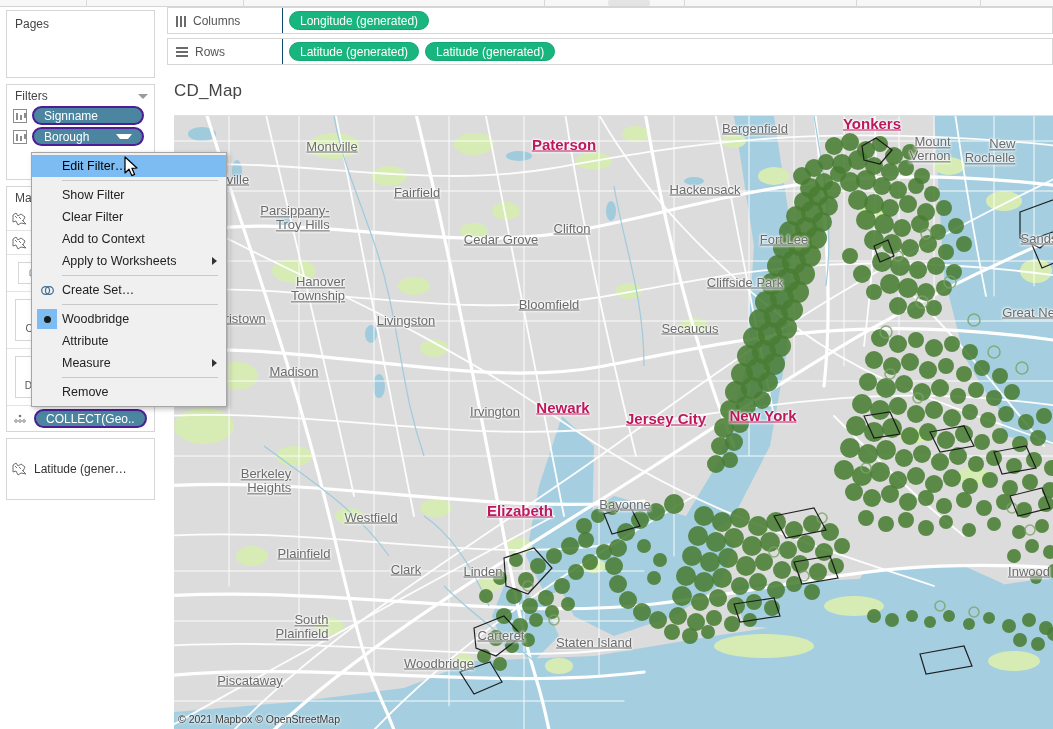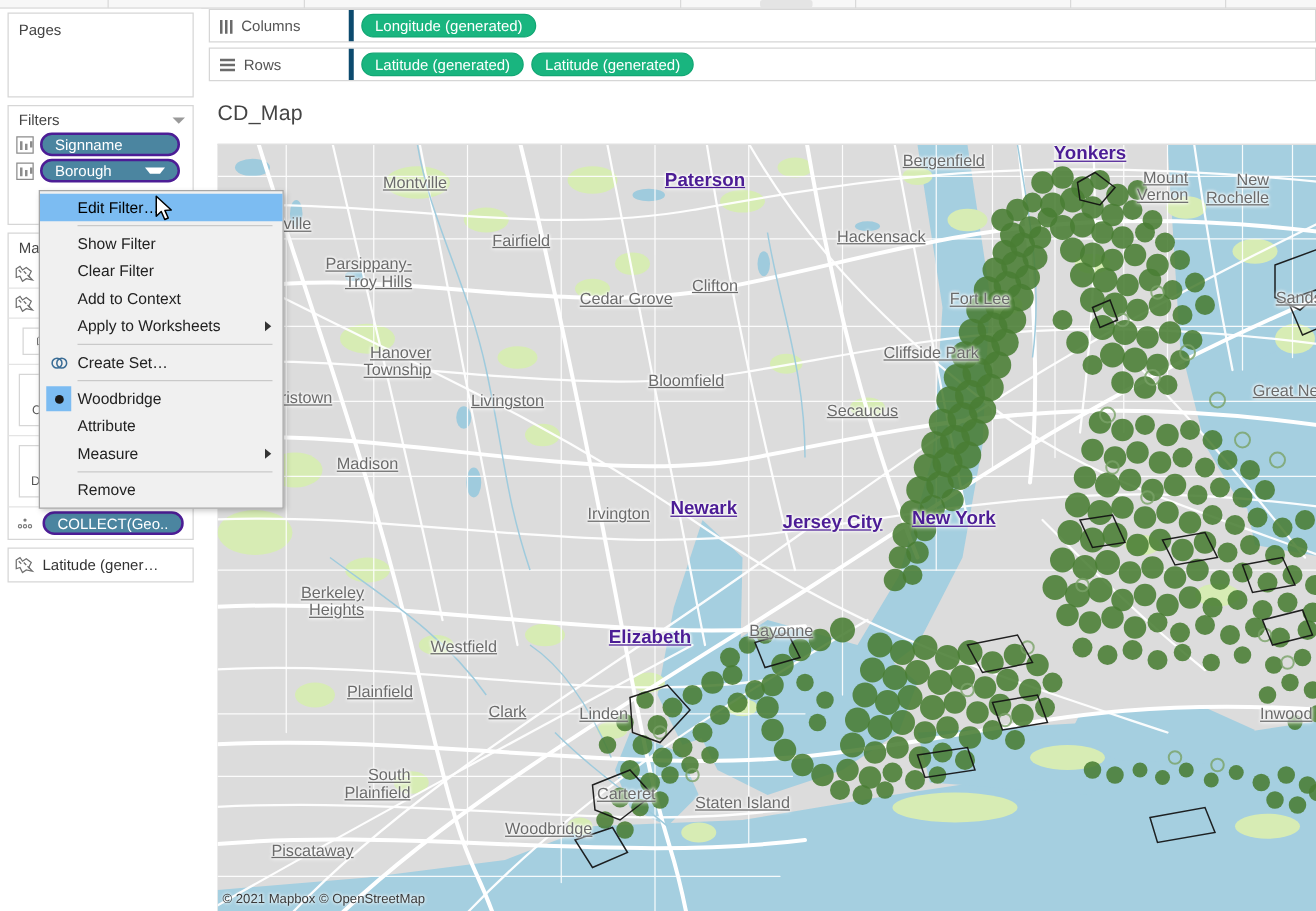--- a/index.html
+++ b/index.html
@@ -89,35 +89,35 @@
     display: flex; flex-direction: column; align-items: center; justify-content: center;
     font-size: 10px; color: #555;
   }
   .prop-label { margin-top:2px; font-size: 10px; color:#555; }
 
   .mark-shelf {
     display: flex; align-items: center; padding: 3px 5px;
   }
 
   
-  .lat-card { display:flex; align-items:center; padding: 6px 5px; }
+  .lat-card { display:flex; align-items:center; padding: 23px 5px; }
   .lat-card .lbl { font-size: 12px; color:#333; }
 
   
   .shelves { position: absolute; left: 167px; top: 7px; width: 886px; height: 64px; }
   .shelf {
     display: flex; align-items: stretch;
     height: 27px; margin-bottom: 4px;
     border: 1px solid #d6d6d6; background: #fff;
   }
   .shelf-label {
     width: 115px; flex: 0 0 115px;
     display: flex; align-items: center; gap: 7px;
     padding-left: 8px;
-    border-right: 4px solid #0c4a6e;
+    border-right: 1px solid #0c4a6e;
     color: #555; font-size: 12px;
   }
   .shelf-drop { display: flex; align-items: center; gap: 6px; padding: 0 6px; flex: 1; text-align: right; }
 
   .cols-glyph { display:flex; gap:2px; align-items:flex-end; height: 12px; }
   .cols-glyph i { display:block; width:2px; background:#6b6b6b; }
   .rows-glyph { display:flex; flex-direction:column; gap:2px; }
   .rows-glyph i { display:block; height:2px; width:12px; background:#6b6b6b; }
 
   
@@ -137,21 +137,21 @@
     font-size: 10.5px; color: #3a3a3a;
     text-shadow: 0 0 3px rgba(255,255,255,.95), 0 0 3px rgba(255,255,255,.95);
     pointer-events: none;
   }
   .mlabel {
     position: absolute; color: #6b6b6b; font-size: 13px;
     white-space: nowrap; transform: translate(-50%, -50%);
     text-shadow: 0 0 3px #fff, 0 0 3px #fff, 0 0 2px #fff;
     pointer-events: none; text-align:right;text-decoration:underline;
   }
-  .mlabel.big { font-size: 15px; font-weight: bold; color: #4c1d95; }
+  .mlabel.big { font-size: 15px; font-weight: bold; color: #be185d; }
   .mlabel.two { line-height: 1.05; }
 
   
   .ctxmenu {
     position: absolute; left: 31px; top: 152px; width: 196px;
     background: #f0f0f0; border: 1px solid #a6a6a6;
     box-shadow: 2px 2px 5px rgba(0,0,0,.25);
     padding: 2px 0 3px 0; z-index: 60;
     font-size: 12.5px; color: #222;
   }

